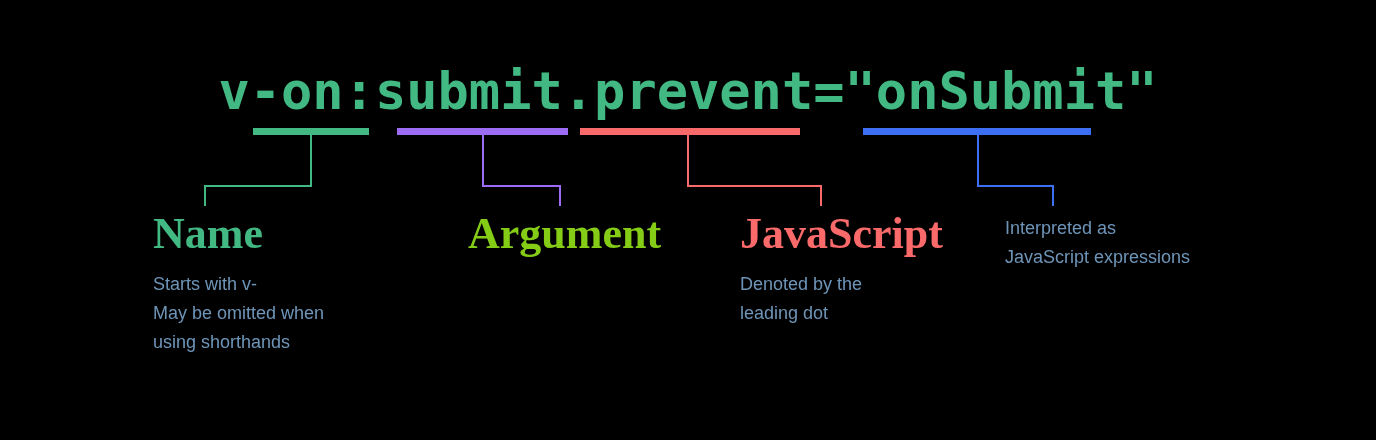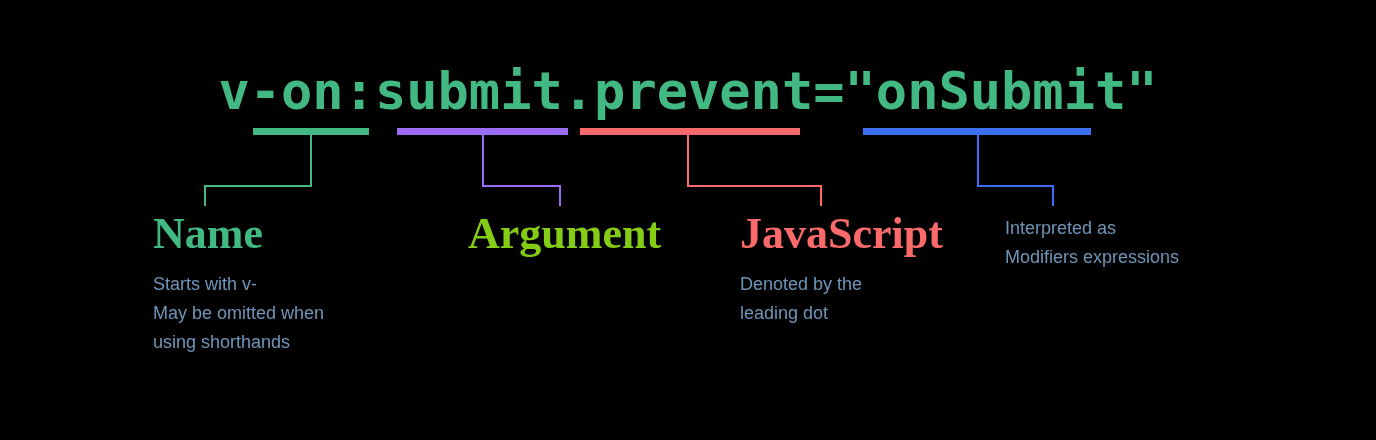--- a/index.html
+++ b/index.html
@@ -111,17 +111,17 @@
       <div class="label-col" style="left: 468px;">
         <div class="label-title" style="color: #84cc16;">Argument</div>
       </div>
       <div class="label-col" style="left: 740px;">
         <div class="label-title" style="color: rgb(251, 106, 106);">JavaScript</div>
         <div class="label-desc" style="color: rgb(110, 149, 184);">Denoted by the
 leading dot</div>
       </div>
       <div class="label-col" style="left: 1005px;">
         <div class="label-desc" style="color: rgb(110, 149, 184);">Interpreted as
-Modifiers expressions</div>
+JavaScript expressions</div>
       </div>
     </div>
 
 </div>
 
 </body></html>

